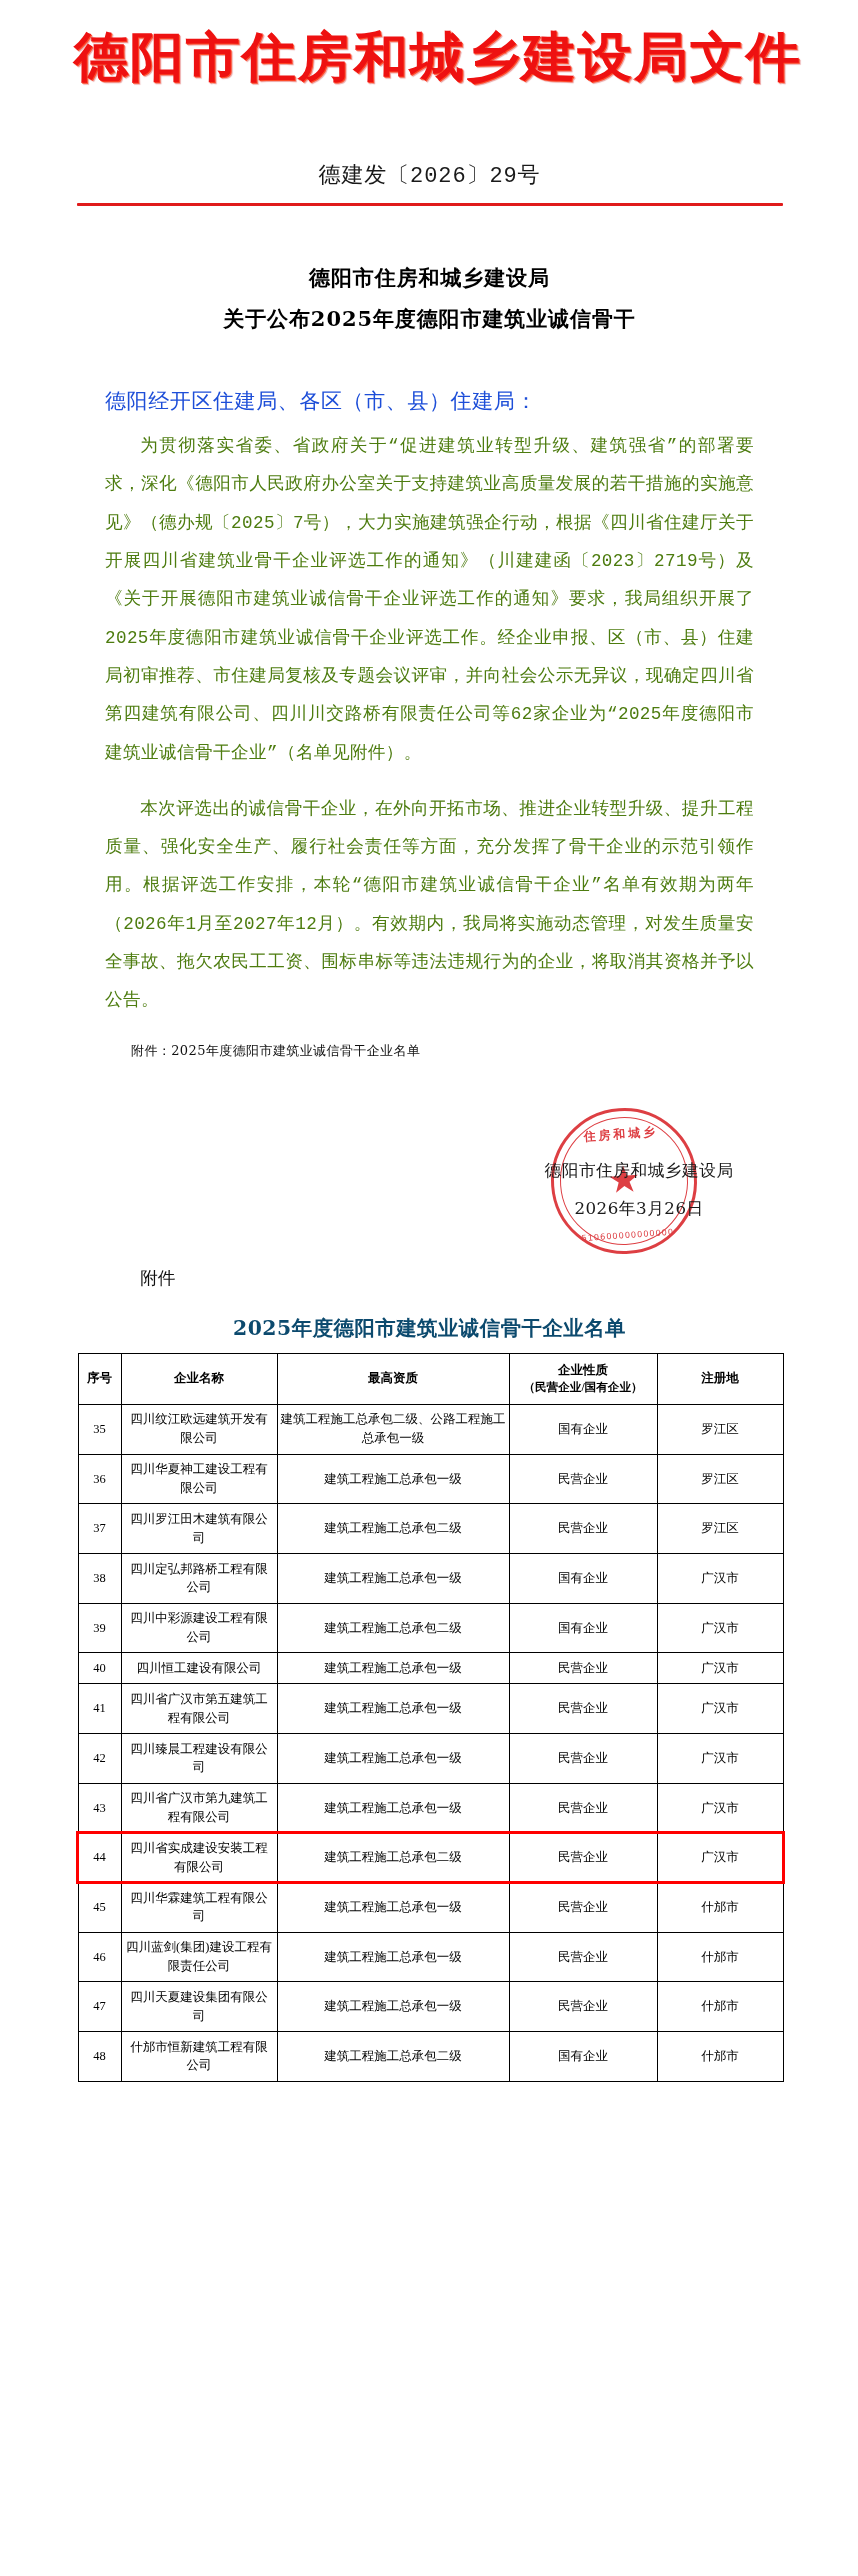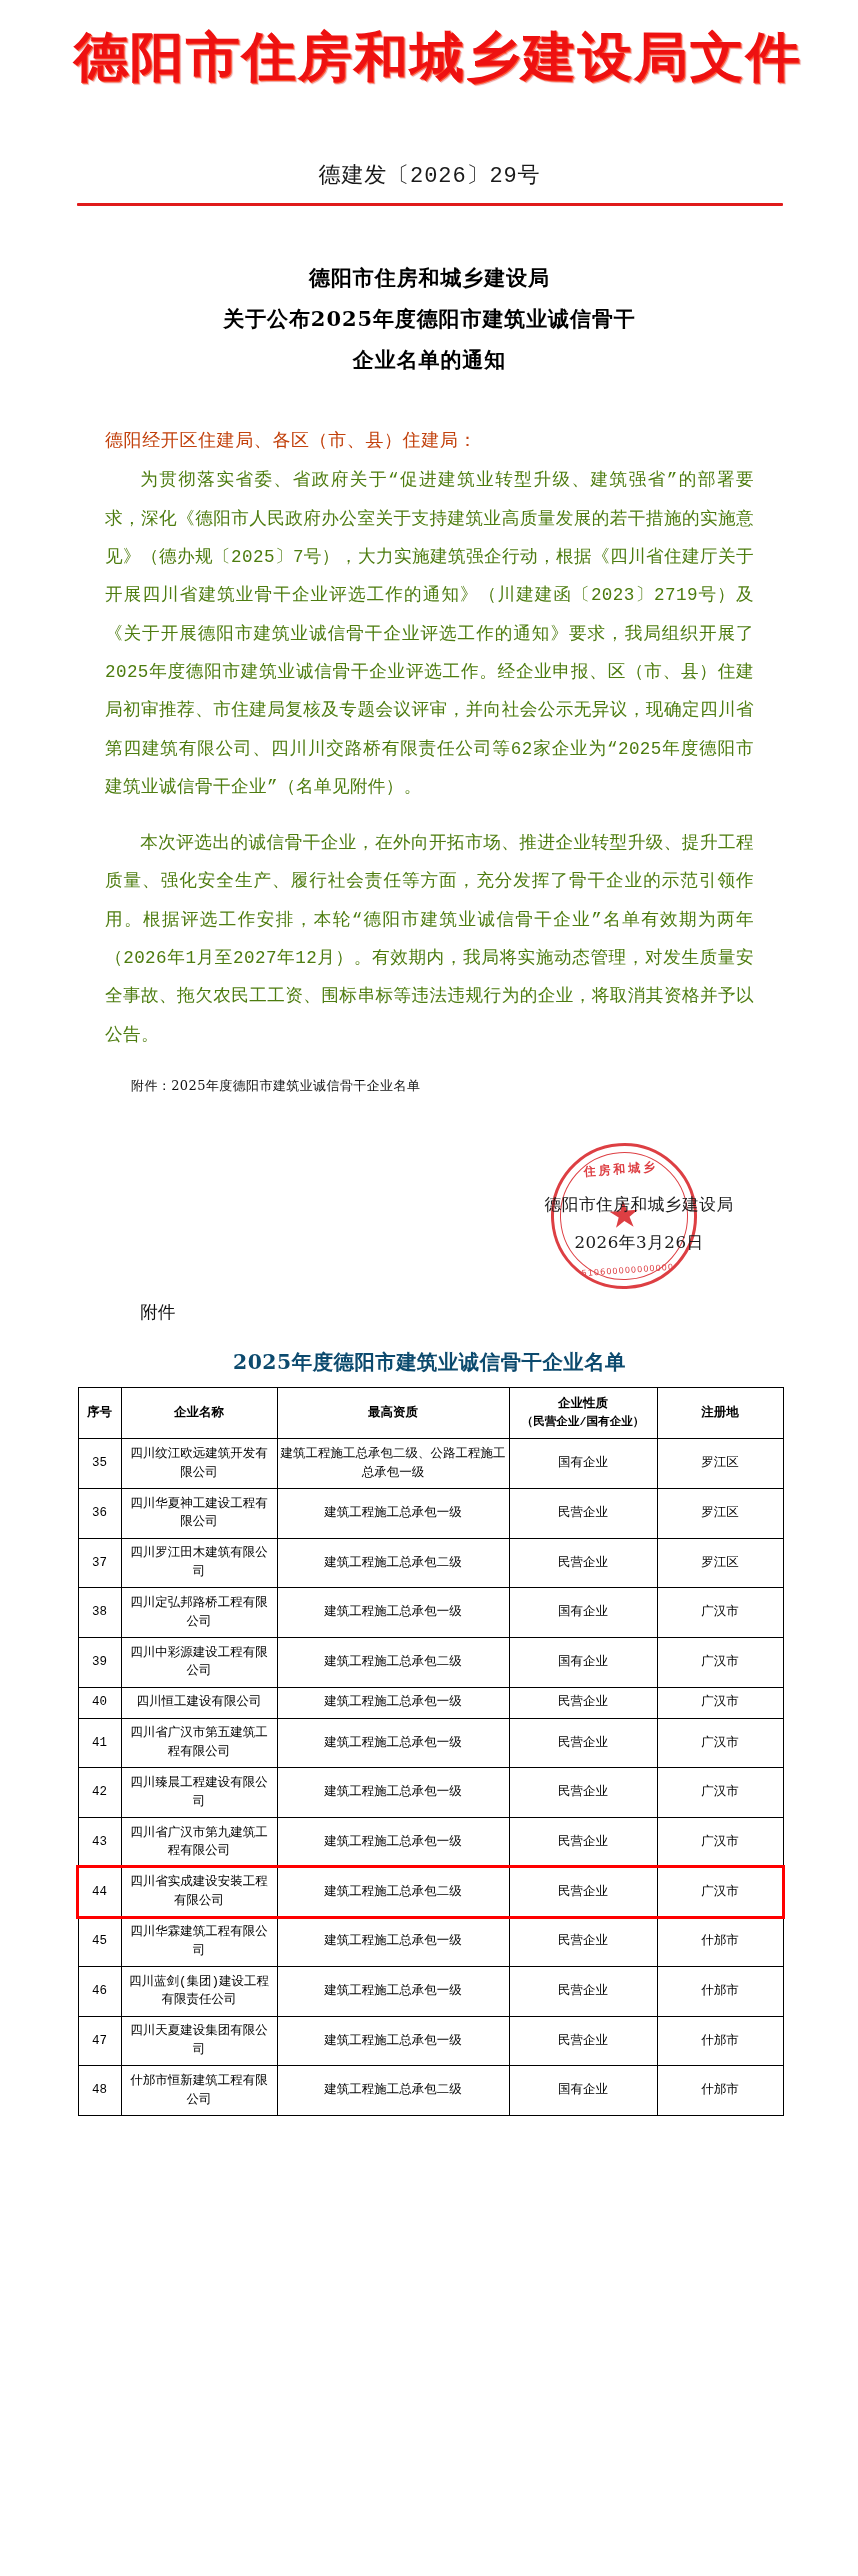--- a/index.html
+++ b/index.html
@@ -71,24 +71,24 @@
   }
   .doc-title .line { display: block; }
 
   
   .body-wrap {
     width: 649px;
     margin: 39px auto 0 auto;
   }
   .addressee {
     font-family: "DejaVu Serif", "Liberation Serif", serif;
-    font-size: 18px;
+    font-size: 21px;
     line-height: 2.18;
     letter-spacing: 0.6px;
-    color: #c2410c;
+    color: #1d4ed8;
   }
   .para {
     font-family: Liberation Mono, monospace;
     font-size: 17.6px;
     line-height: 2.18;
     letter-spacing: 0.4px;
     text-align: justify;
     text-indent: 2em;
     color: #4d7c0f;
     margin-top: 1.9px;
@@ -192,21 +192,21 @@
     font-size: 20.4px;
     letter-spacing: 0.5px;
     color: #0c4a6e;
   }
 
   
   .tbl-wrap { width: 704px; margin: 0 auto 28px auto; }
   table.roster {
     width: 100%;
     border-collapse: collapse;
-    font-family: Liberation Mono, monospace;
+    font-family: Liberation Serif, serif;
     table-layout: fixed;
   }
   table.roster th, table.roster td {
     border: 1.4px solid #000;
     text-align: center;
     vertical-align: middle;
     font-size: 12.5px;
     line-height: 1.5;
     padding: 5.6px 2.8px;
     color: #000;
@@ -238,21 +238,20 @@
   </div>
 
   <div class="docnum-wrap">
     <span class="docnum">德建发〔2026〕29号</span>
     <div class="redrule"></div>
   </div>
 
   <div class="doc-title">
     <span class="line">德阳市住房和城乡建设局</span>
     <span class="line">关于公布2025年度德阳市建筑业诚信骨干</span>
-    <span class="line">企业名单的通知</span>
   </div>
 
   <div class="body-wrap">
     <div class="addressee">德阳经开区住建局、各区（市、县）住建局：</div>
     <p class="para">为贯彻落实省委、省政府关于“促进建筑业转型升级、建筑强省”的部署要求，深化《德阳市人民政府办公室关于支持建筑业高质量发展的若干措施的实施意见》（德办规〔2025〕7号），大力实施建筑强企行动，根据《四川省住建厅关于开展四川省建筑业骨干企业评选工作的通知》（川建建函〔2023〕2719号）及《关于开展德阳市建筑业诚信骨干企业评选工作的通知》要求，我局组织开展了2025年度德阳市建筑业诚信骨干企业评选工作。经企业申报、区（市、县）住建局初审推荐、市住建局复核及专题会议评审，并向社会公示无异议，现确定四川省第四建筑有限公司、四川川交路桥有限责任公司等62家企业为“2025年度德阳市建筑业诚信骨干企业”（名单见附件）。</p>
     <p class="para">本次评选出的诚信骨干企业，在外向开拓市场、推进企业转型升级、提升工程质量、强化安全生产、履行社会责任等方面，充分发挥了骨干企业的示范引领作用。根据评选工作安排，本轮“德阳市建筑业诚信骨干企业”名单有效期为两年（2026年1月至2027年12月）。有效期内，我局将实施动态管理，对发生质量安全事故、拖欠农民工工资、围标串标等违法违规行为的企业，将取消其资格并予以公告。</p>
     <div class="attach-line">附件：2025年度德阳市建筑业诚信骨干企业名单</div>
   </div>
 
   <div class="signblock">

